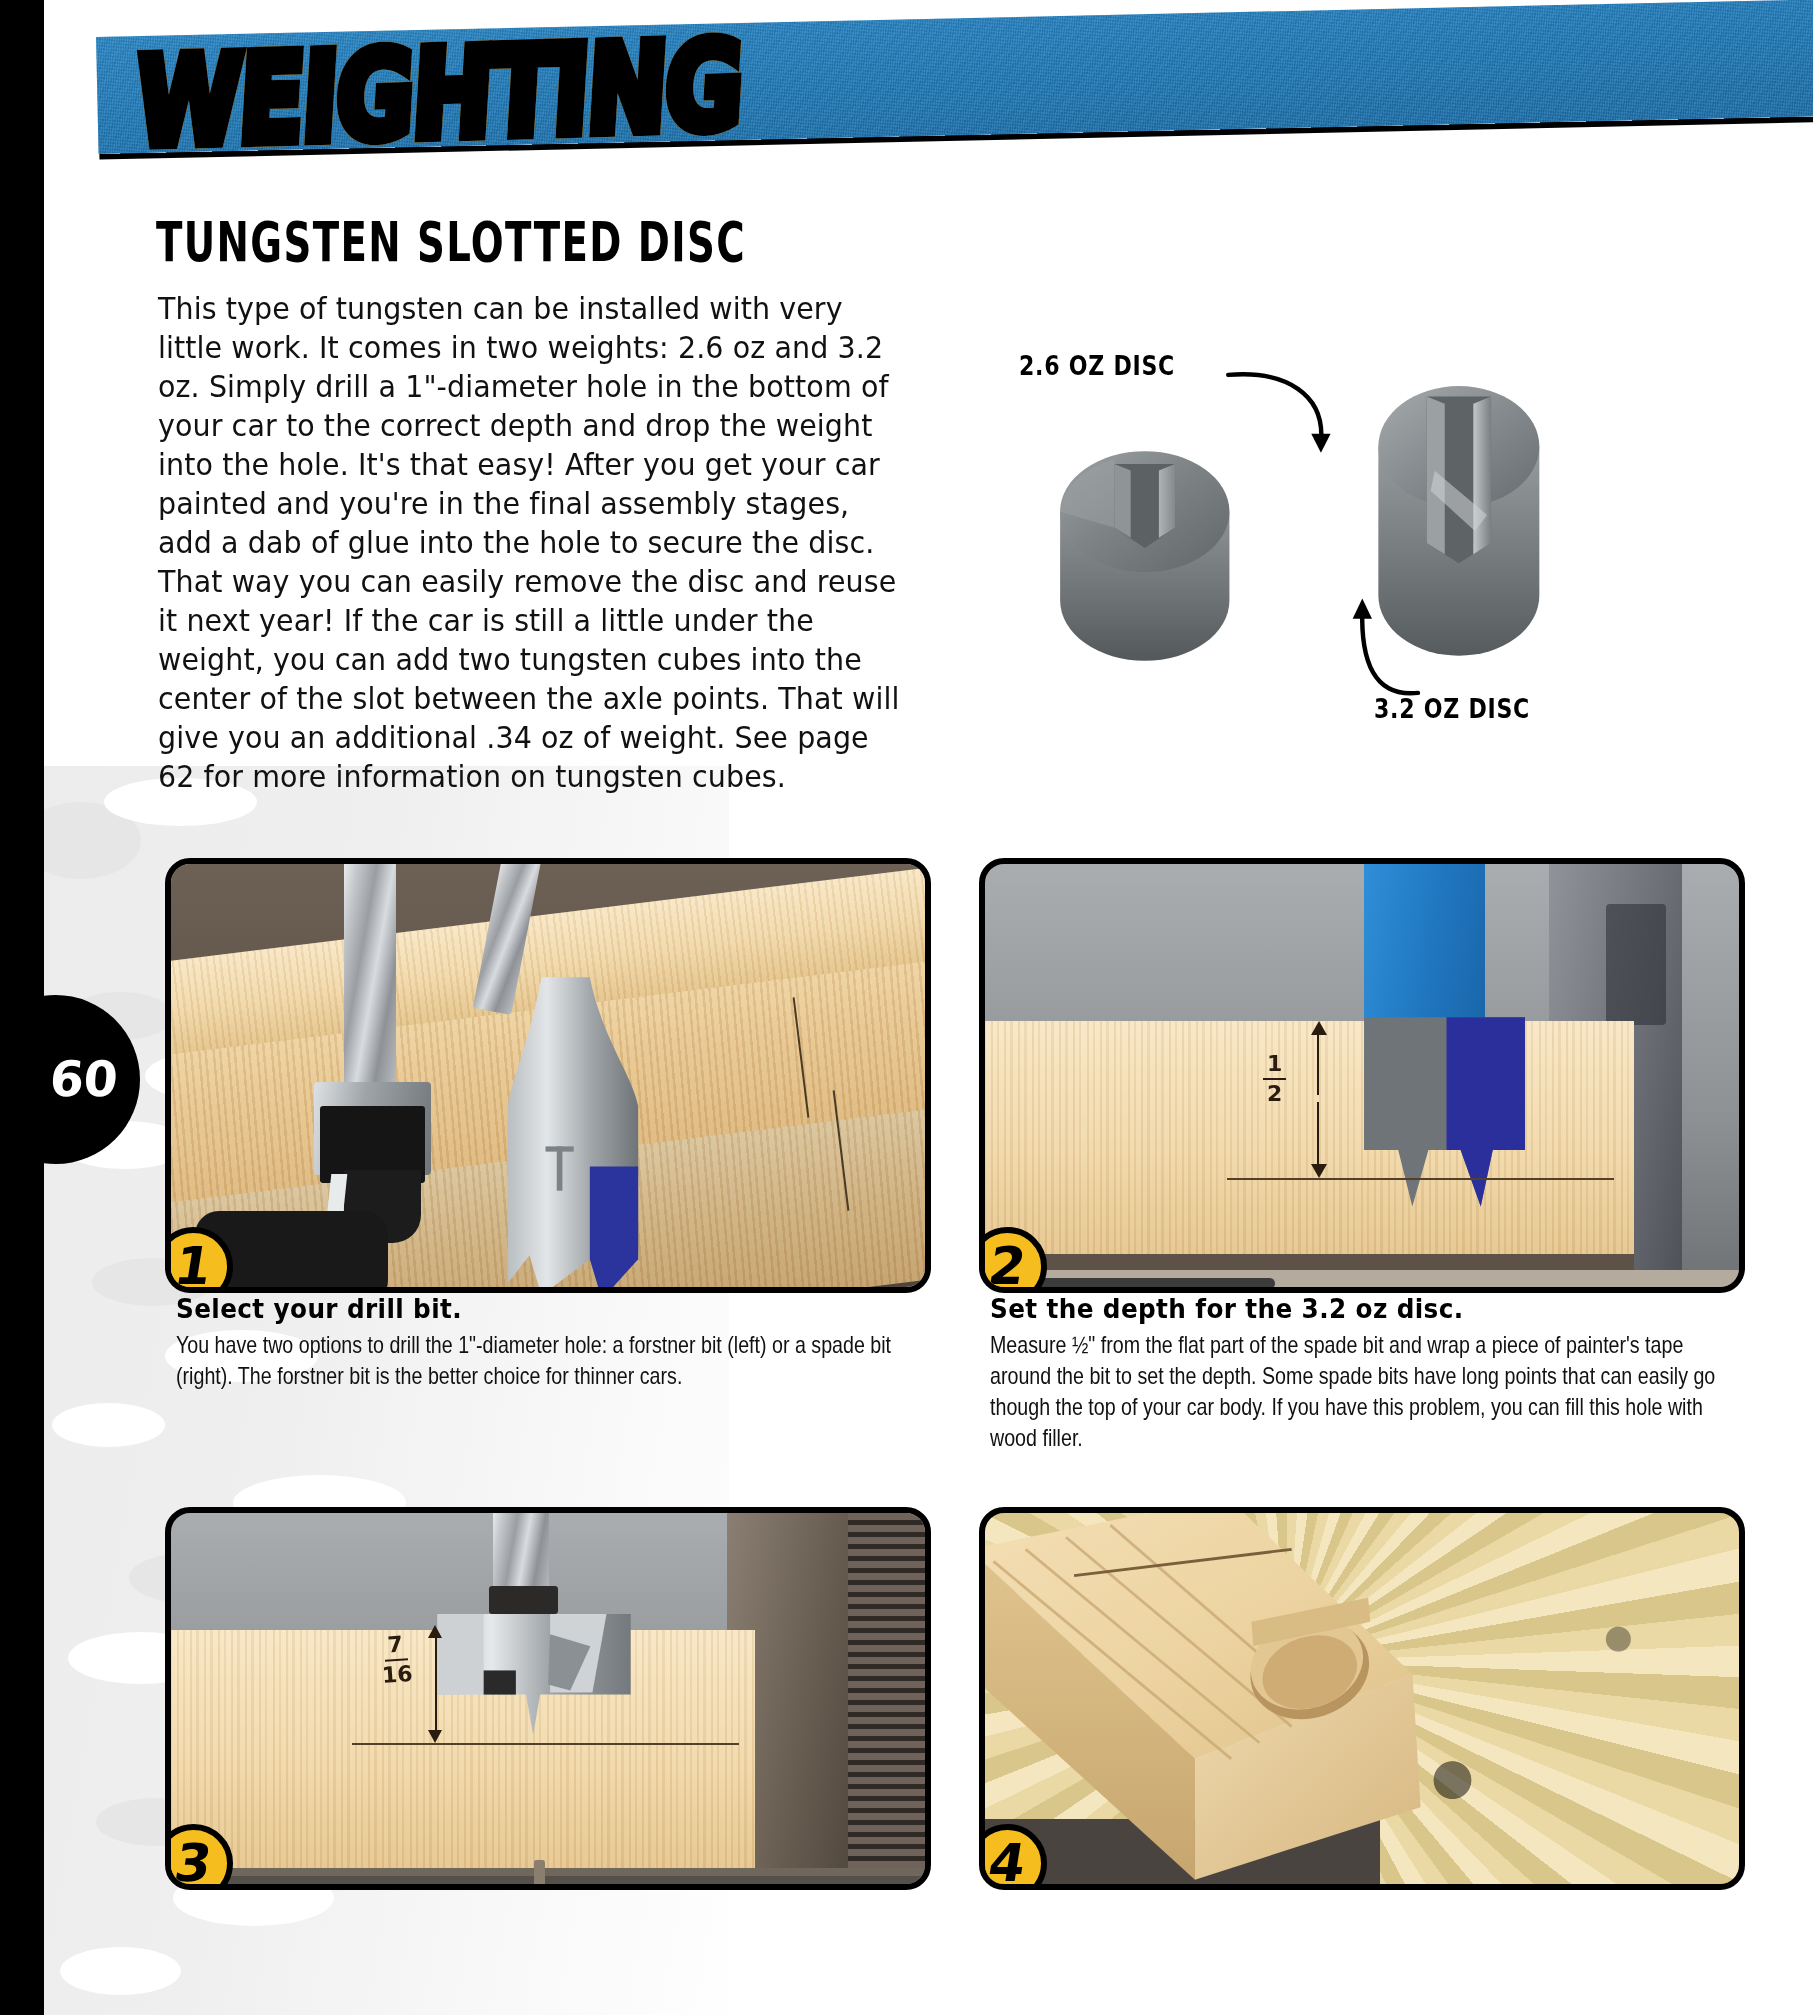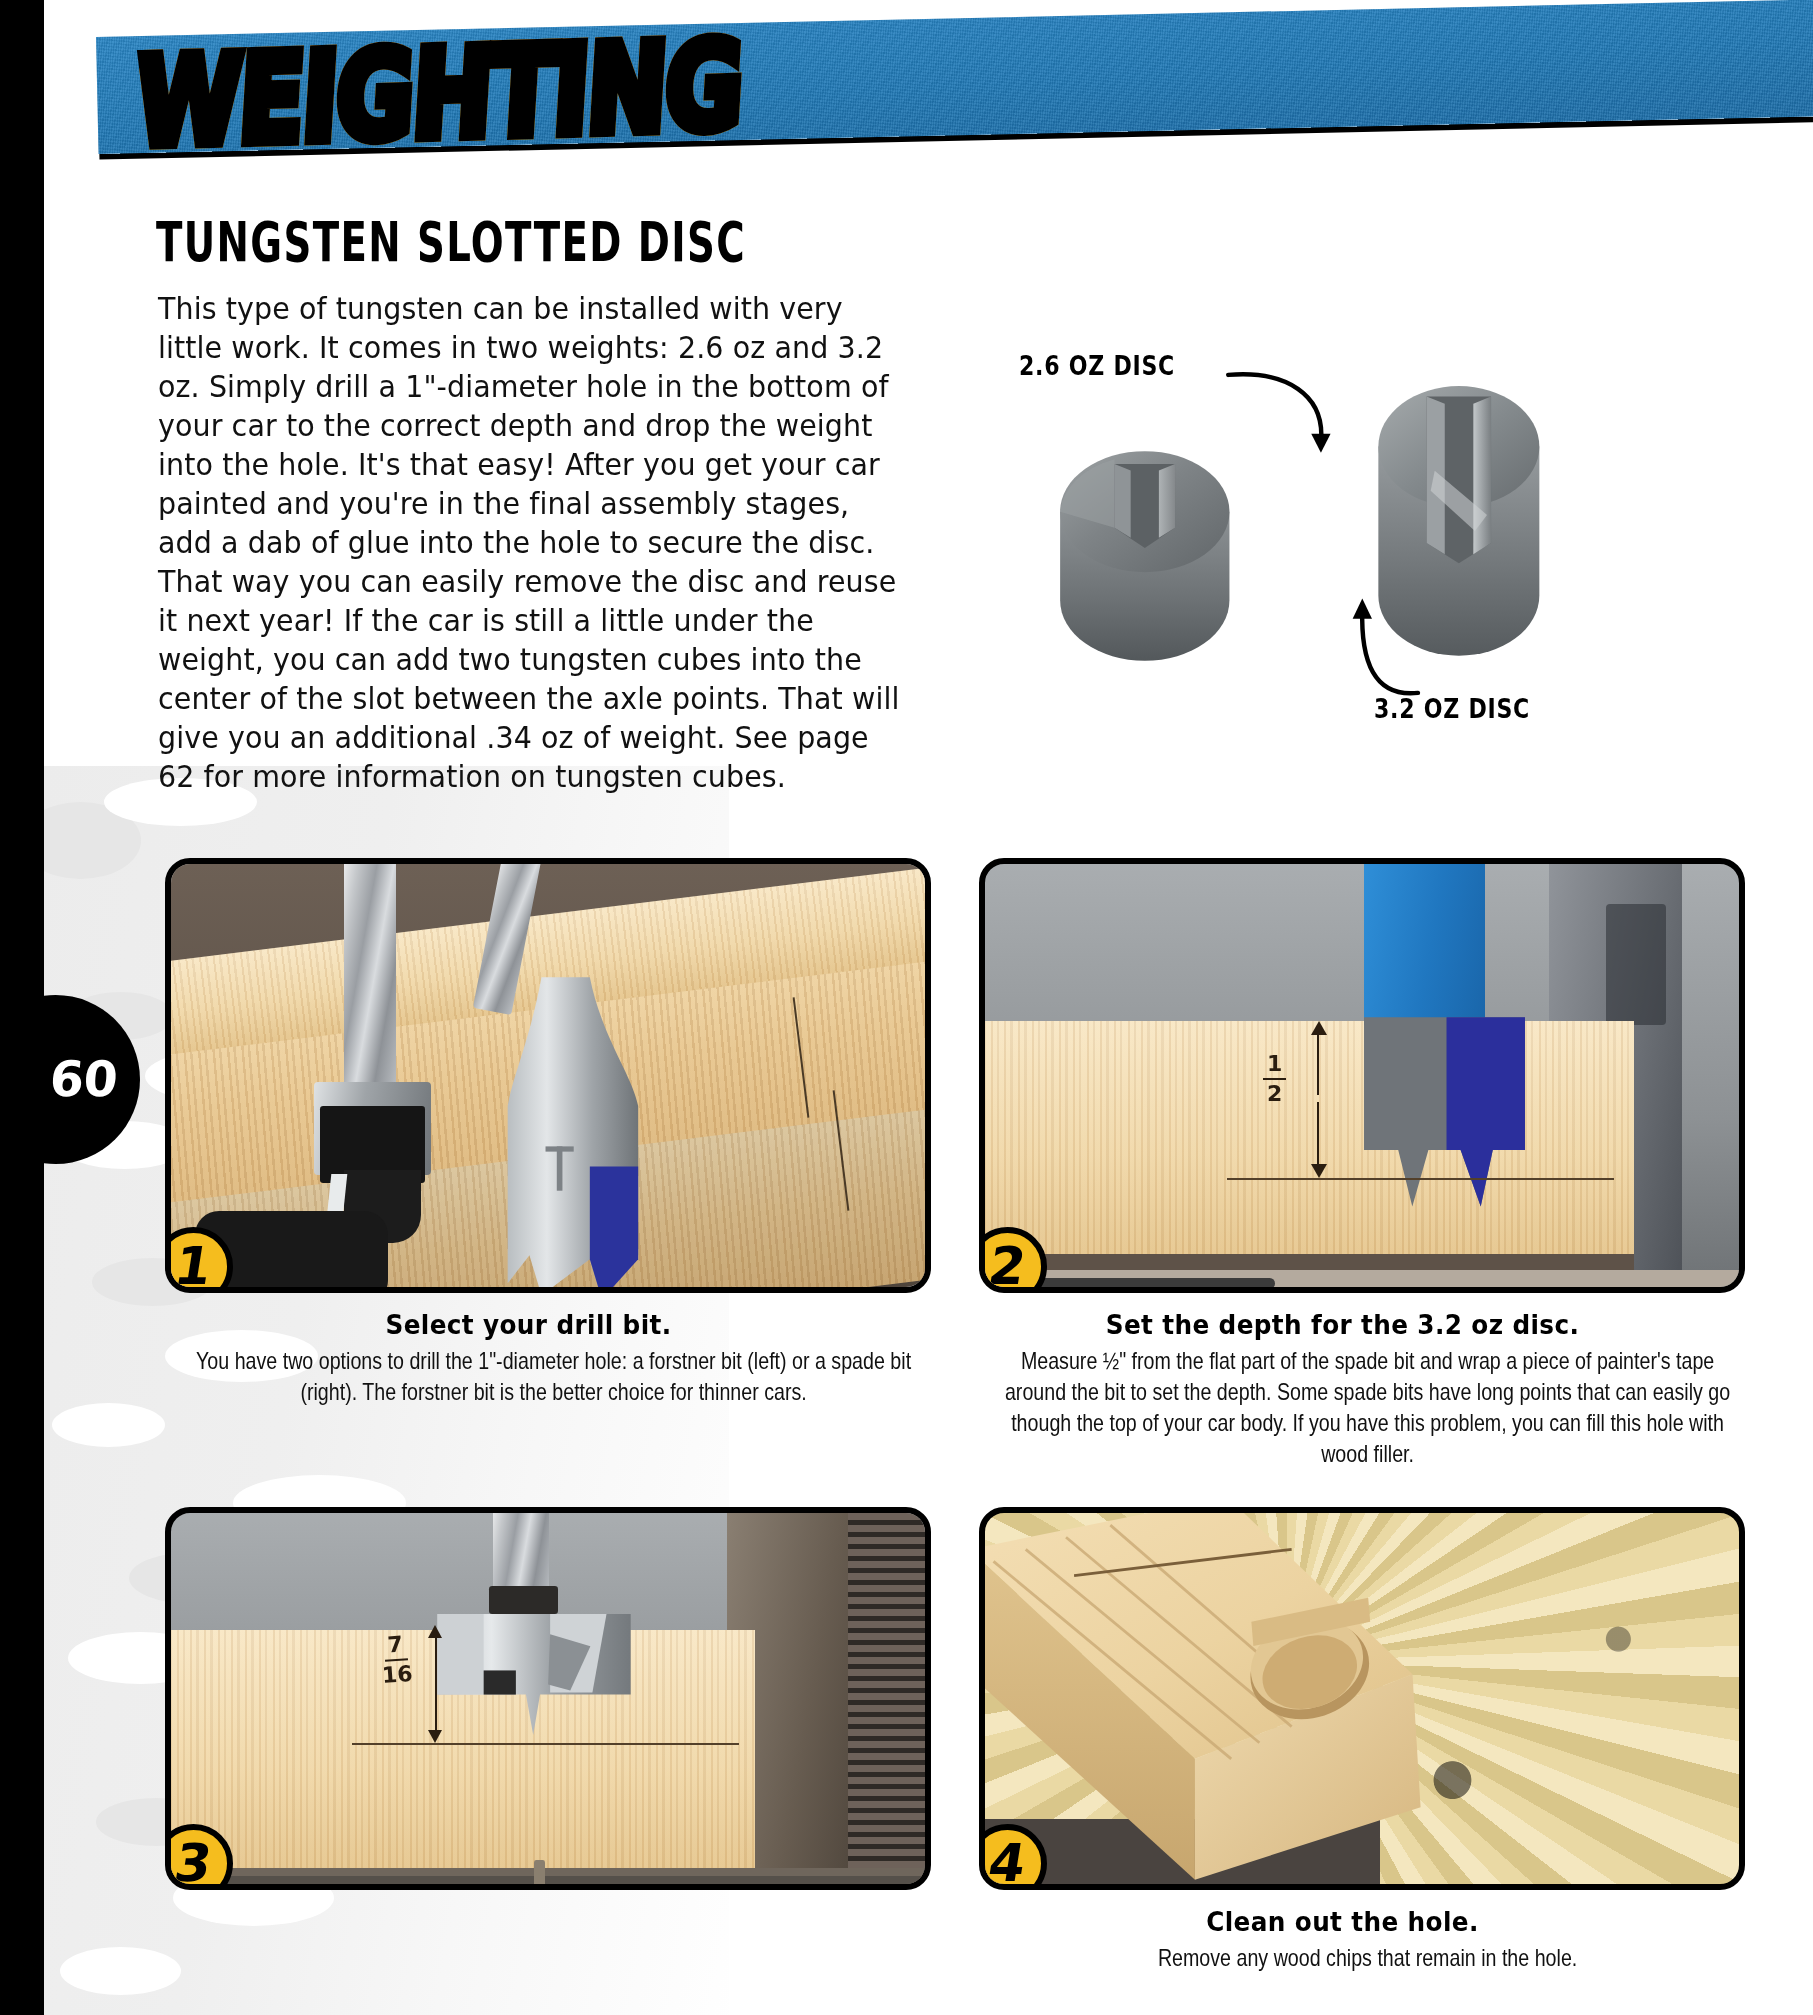--- a/index.html
+++ b/index.html
@@ -126,21 +126,21 @@
     position:absolute;left:-17px;bottom:-18.5px;width:79px;height:79px;
     border-radius:50%;background:#f5bd1e;border:6.9px solid #000;
     box-sizing:border-box;display:flex;align-items:center;justify-content:center;
     z-index:5;
   }
   .badge span{
     font-family:"DejaVu Sans", sans-serif;font-weight:bold;font-size:52px;
     color:#000;transform:skewX(-9deg);line-height:1;
   }
 
-  .cap-wrap{margin-top:16px;padding-left:11.3px;width:758px;text-align:center;}
+  .cap-wrap{margin-top:0;padding-left:11.3px;width:758px;}
   .cap-title{
     font-family:"DejaVu Sans", sans-serif;font-weight:bold;
     font-size:26.6px;color:#000;letter-spacing:0.4px;
     transform:scaleX(.93);transform-origin:left top;margin-bottom:5.6px;
   }
   .cap-body{
     font-family:"Liberation Sans", sans-serif;
     font-size:23.4px;line-height:1.33;color:#111;
     transform:scaleX(.84);transform-origin:left top;width:899px;
   }
@@ -448,20 +448,16 @@
         <path d="M260 185 L800 120" stroke="#7a5f3a" stroke-width="7" fill="none"></path>
         <ellipse cx="845" cy="420" rx="150" ry="118" fill="#b8955f" transform="rotate(-18 845 420)"></ellipse>
         <ellipse cx="838" cy="404" rx="142" ry="110" fill="#e2c793" transform="rotate(-18 838 404)"></ellipse>
         <ellipse cx="845" cy="425" rx="120" ry="88" fill="#c9a56c" transform="rotate(-18 845 425)" opacity=".8"></ellipse>
         <path d="M700 300 L990 240 L995 300 L705 360 Z" fill="#d9bb84"></path>
       </svg>
       <div class="badge">
         <span>4</span>
       </div>
     </div>
-    <div class="cap-wrap">
-      <div class="cap-title">Clean out the hole.</div>
-      <div class="cap-body">Remove any wood chips that remain in the hole.</div>
-    </div>
   </div>
 
 </div>
 
 
 </body></html>

